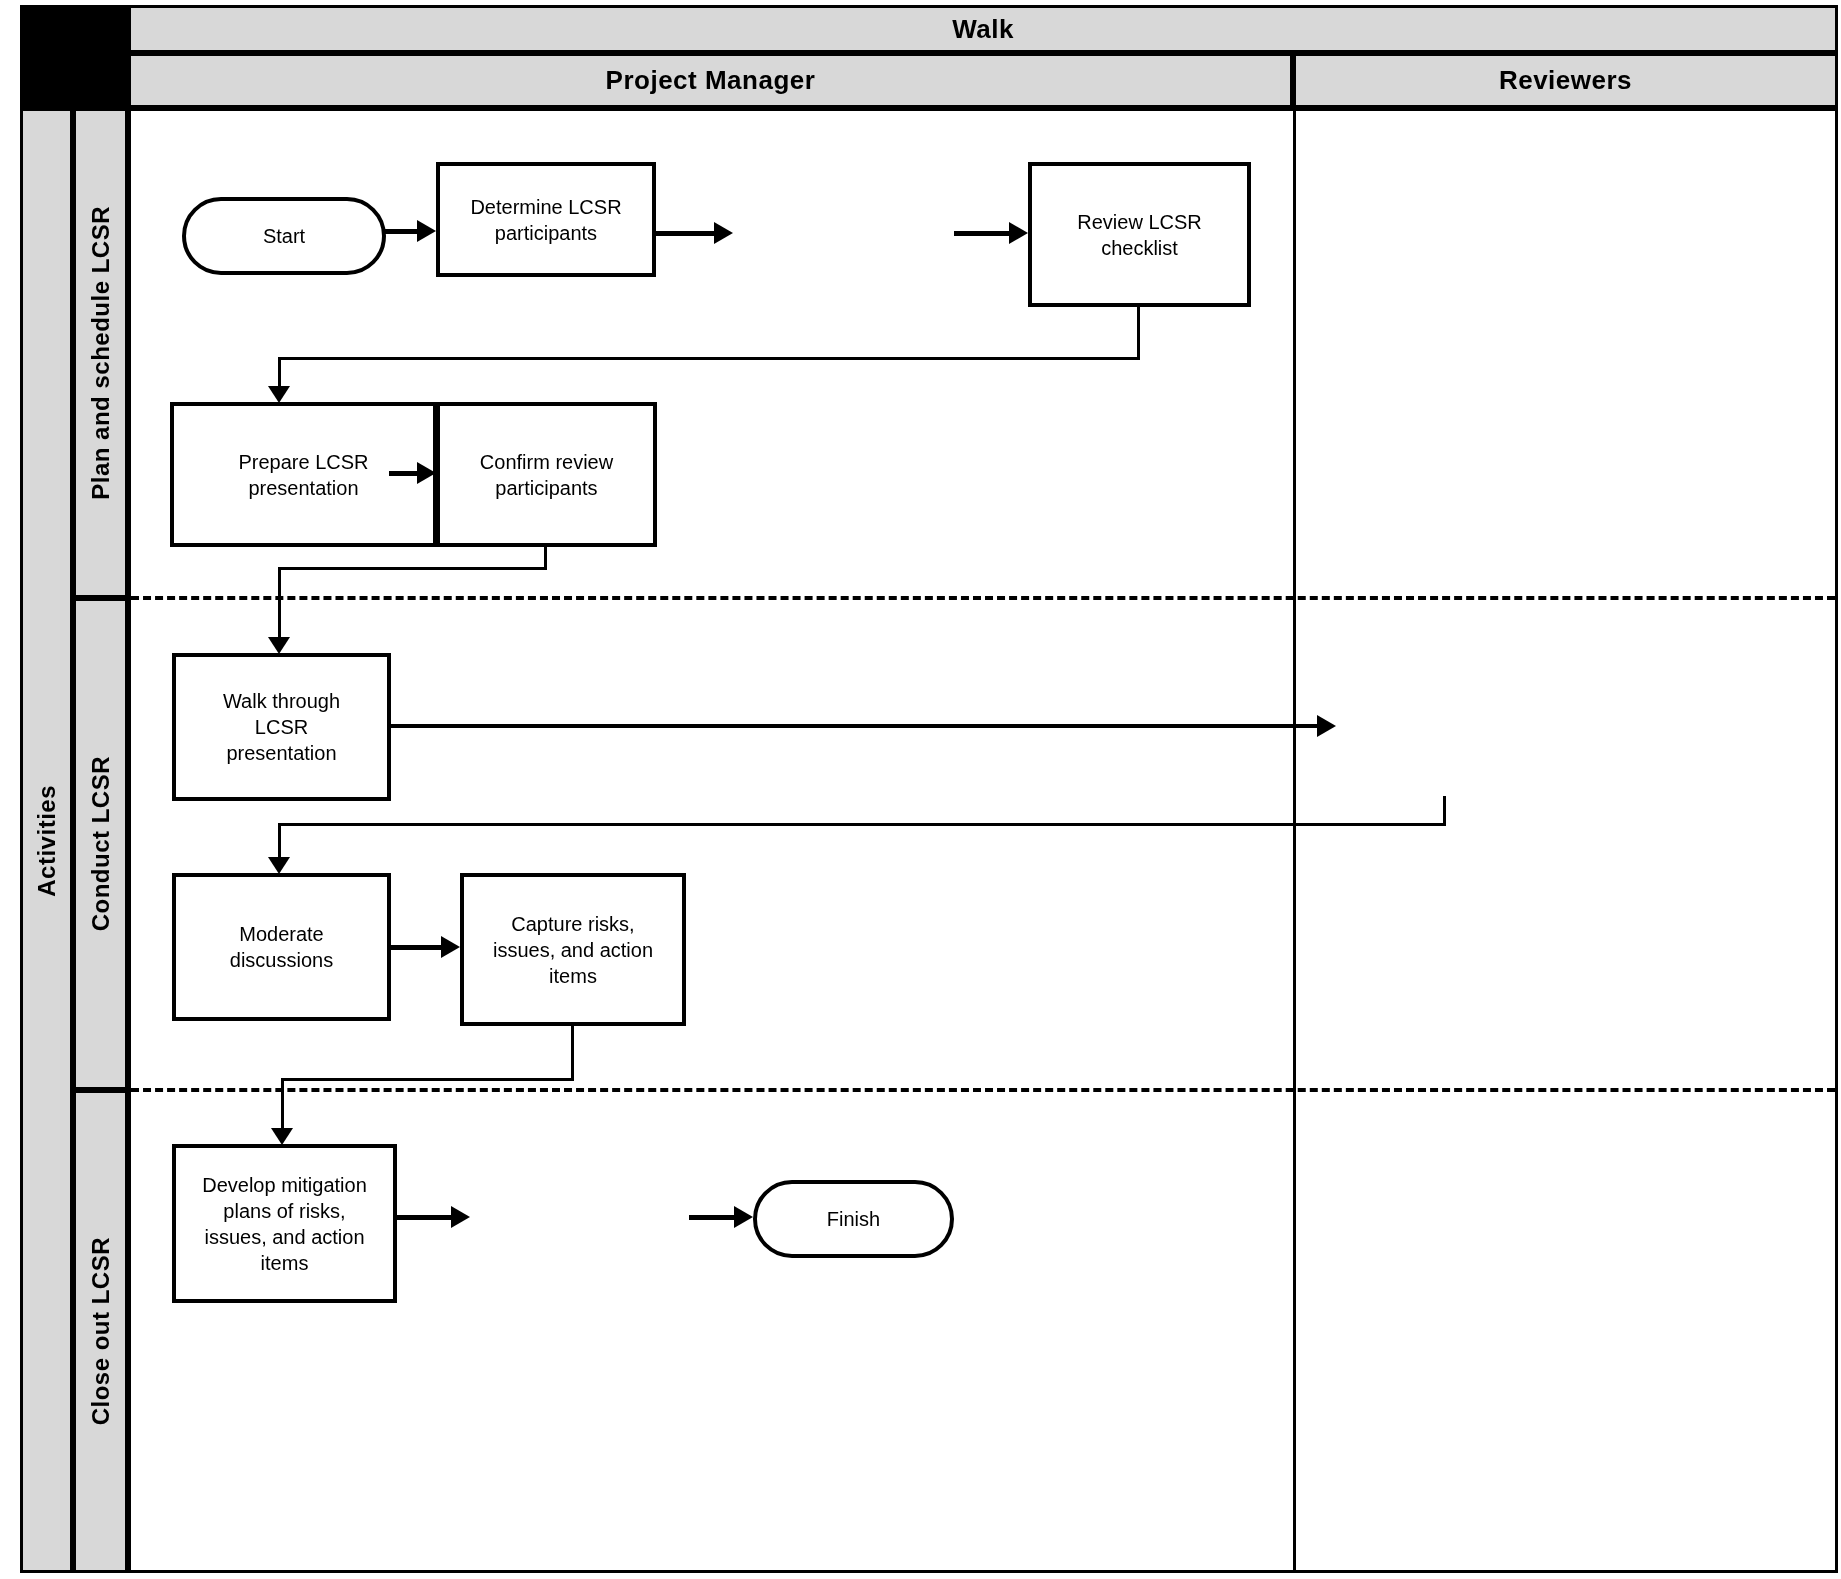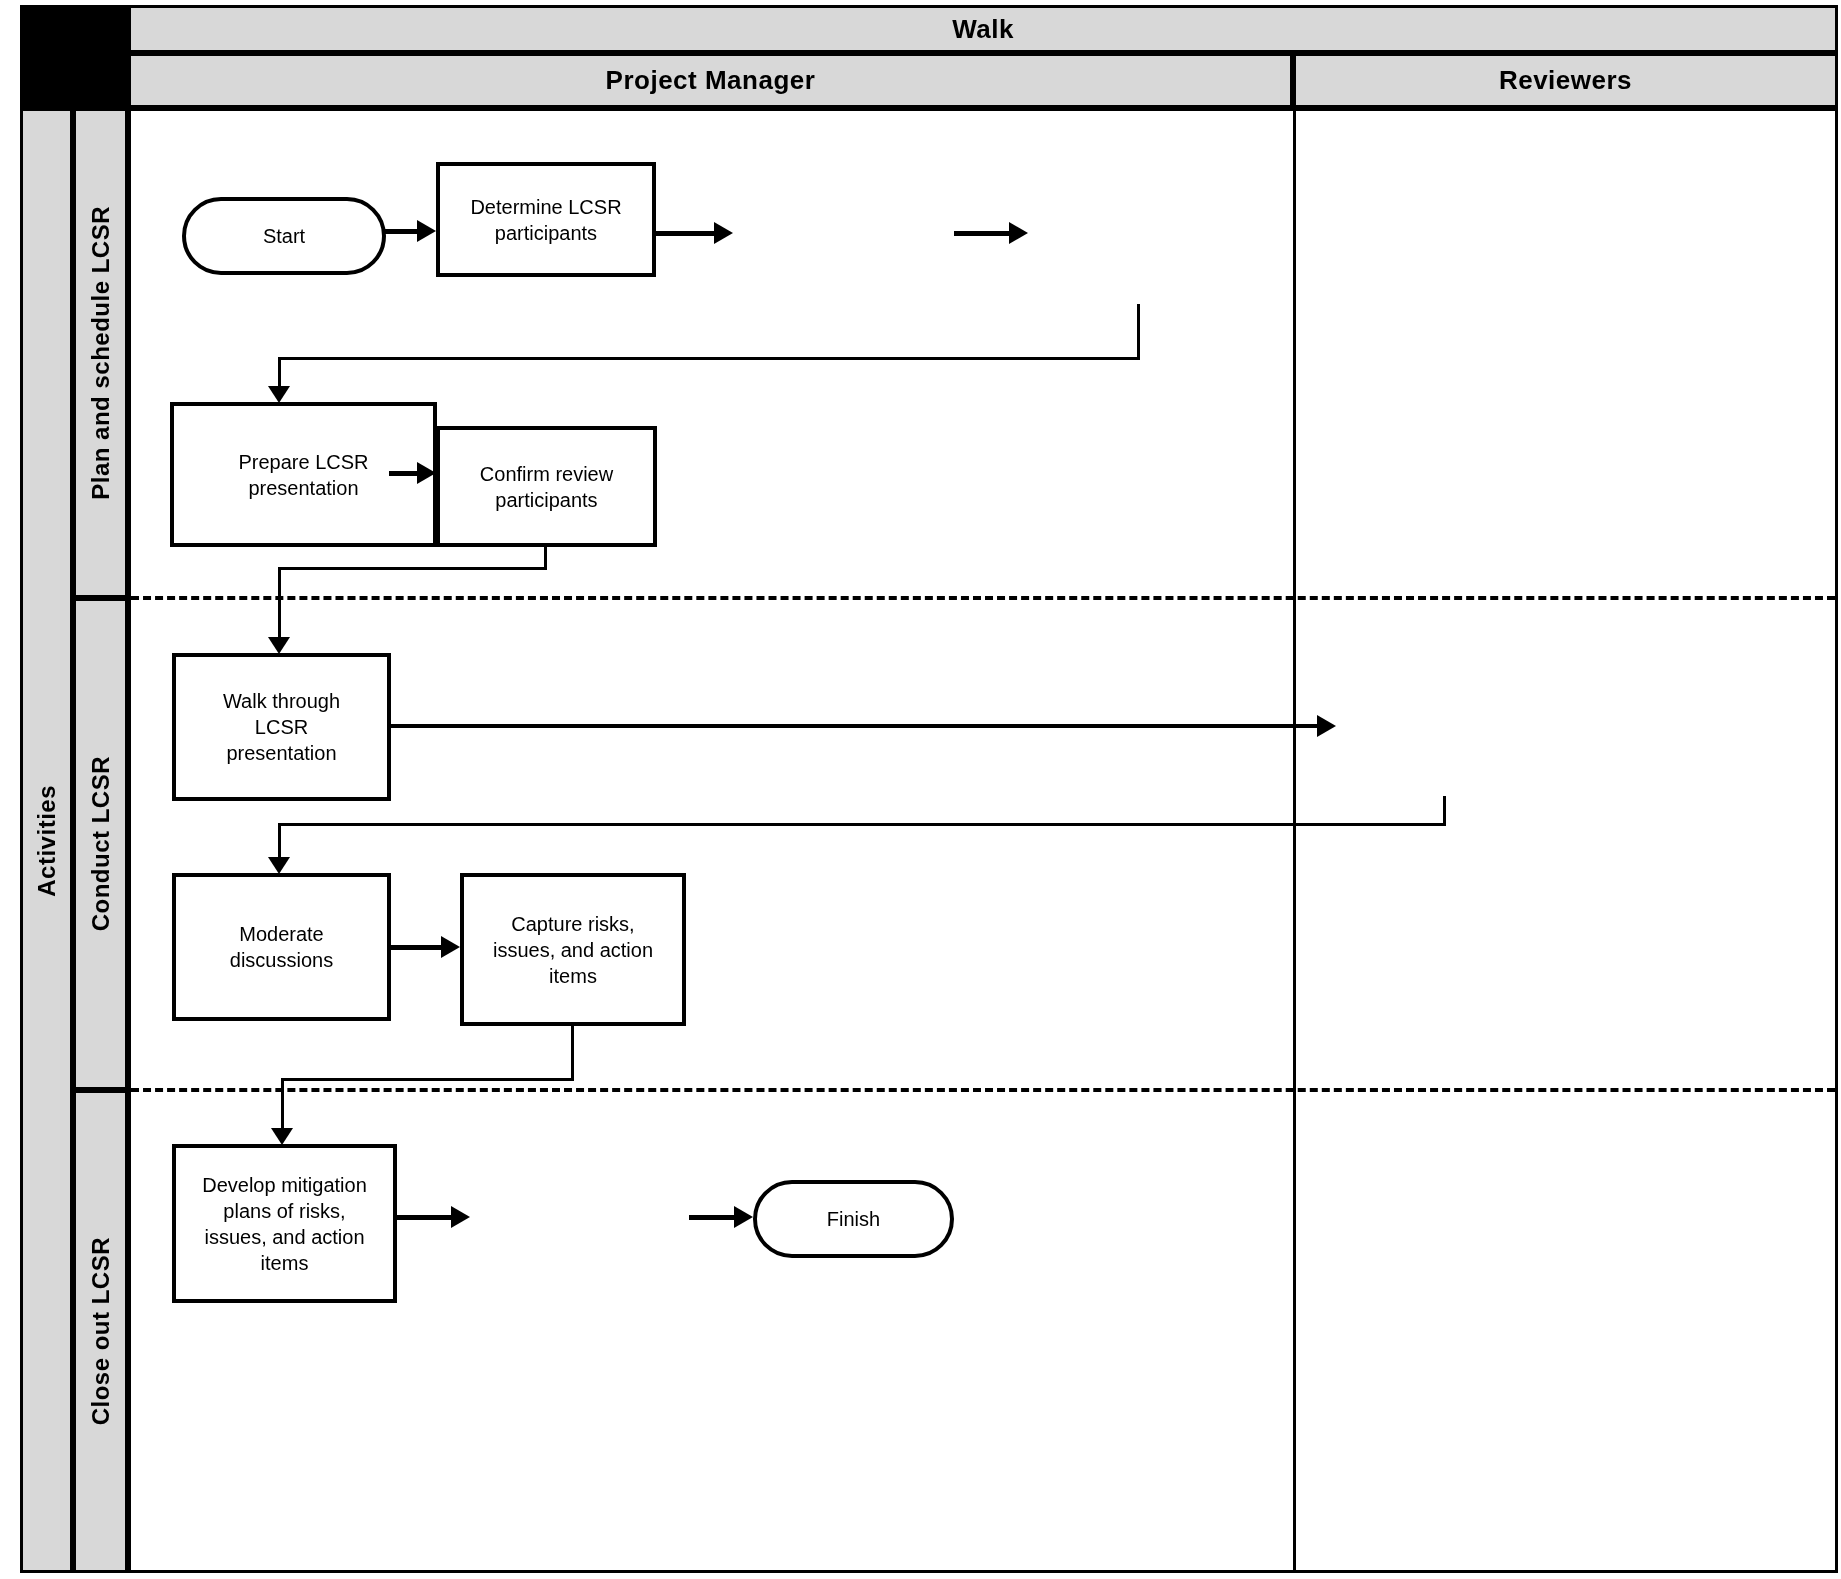--- a/index.html
+++ b/index.html
@@ -86,27 +86,31 @@
   <div class="node terminator" style="left:182px;top:197px;width:204px;height:78px;">
     <span class="node-label">Start</span>
   </div>
 
   <div class="node" style="left:436px;top:162px;width:220px;height:115px;">
     <span class="node-label">Determine LCSR
 participants</span>
   </div>
 
 
+  <div class="node" style="left:1028px;top:162px;width:223px;height:145px;">
+    <span class="node-label">Review LCSR
+checklist</span>
+  </div>
 
   <div class="node" style="left:170px;top:402px;width:267px;height:145px;">
     <span class="node-label">Prepare LCSR
 presentation</span>
   </div>
 
-  <div class="node" style="left:436px;top:402px;width:221px;height:121px;margin-top:24px;">
+  <div class="node" style="left:436px;top:402px;width:221px;height:145px;">
     <span class="node-label">Confirm review
 participants</span>
   </div>
 
   <div class="node" style="left:172px;top:653px;width:219px;height:148px;">
     <span class="node-label">Walk through
 LCSR
 presentation</span>
   </div>
 

